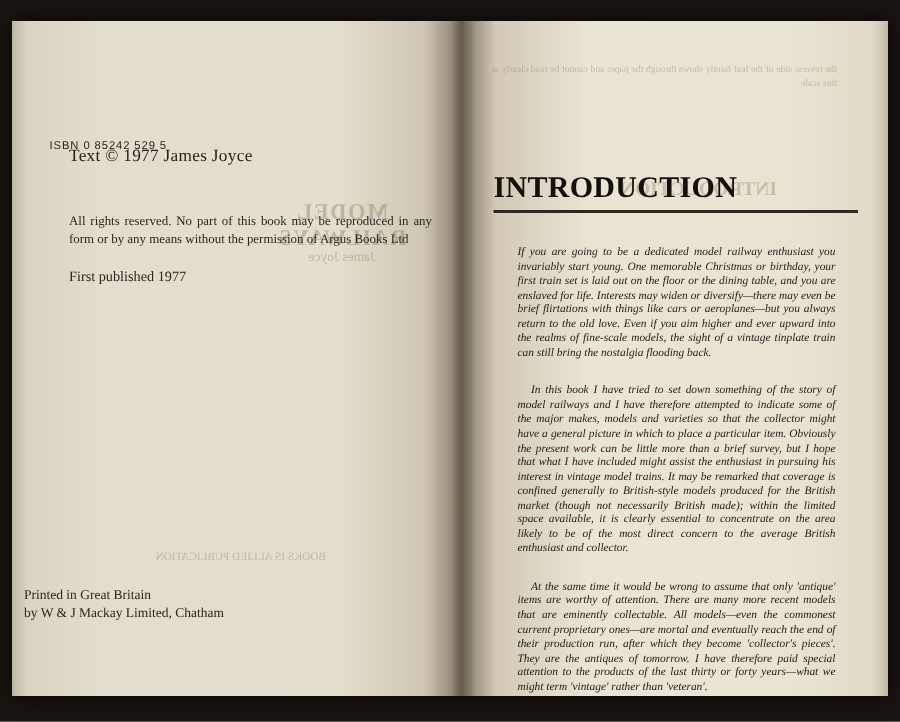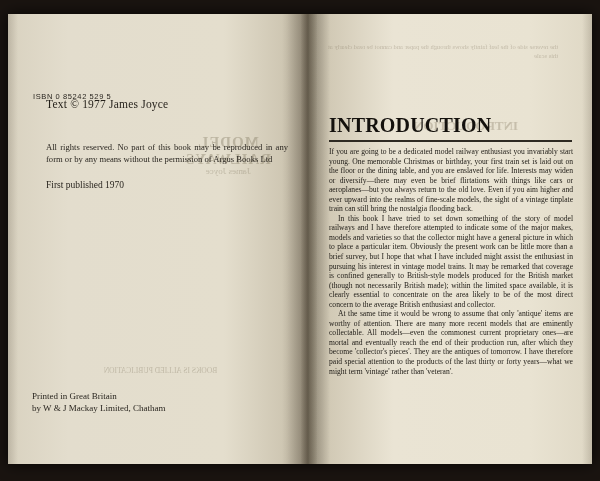--- a/index.html
+++ b/index.html
@@ -89,21 +89,21 @@
   }
   .firstpub {
     position: absolute;
     left: 38px;
     top: 166px;
     font-size: 9.5px;
     color: #2a2620;
   }
   .printed {
     position: absolute;
-    left: 24px;
+    left: 8px;
     top: 376px;
     width: 250px;
     font-size: 9px;
     line-height: 12px;
     color: #2a2620;
   }
   
   .ghost {
     position: absolute;
     color: rgba(120,108,86,0.30);
@@ -186,22 +186,23 @@
     left: 321px;
     top: 133px;
     width: 244px;
     font-size: 7.6px;
     line-height: 9.55px;
     text-align: justify;
     color: #1d1a15;
     font-family: "Liberation Serif", serif;
   }
   .body-text p {
-    margin: 0;
+    margin: 16px;
     text-indent: 9px;
+    font-style: italic;
   }
   .body-text p.first {
     text-indent: 0;
   }
   
   .shadow-center-left {
     position: absolute;
     right: 0;
     top: 0;
     width: 26px;
@@ -246,21 +247,21 @@
       <div class="ghost ghost-bottom">BOOKS IS ALLIED PUBLICATION</div>
 
       <div class="isbn">ISBN 0 85242 529 5</div>
 
       <div class="copyright-block">
         <div class="copy-line">Text © 1977 James Joyce</div>
       </div>
 
       <div class="rights">All rights reserved. No part of this book may be reproduced in any form or by any means without the permission of Argus Books Ltd</div>
 
-      <div class="firstpub">First published 1970</div>
+      <div class="firstpub">First published 1977</div>
 
       <div class="printed">
         <div>Printed in Great Britain</div>
         <div>by W &amp; J Mackay Limited, Chatham</div>
       </div>
 
       <div class="edge-left"></div>
       <div class="shadow-center-left"></div>
     </div>
 

